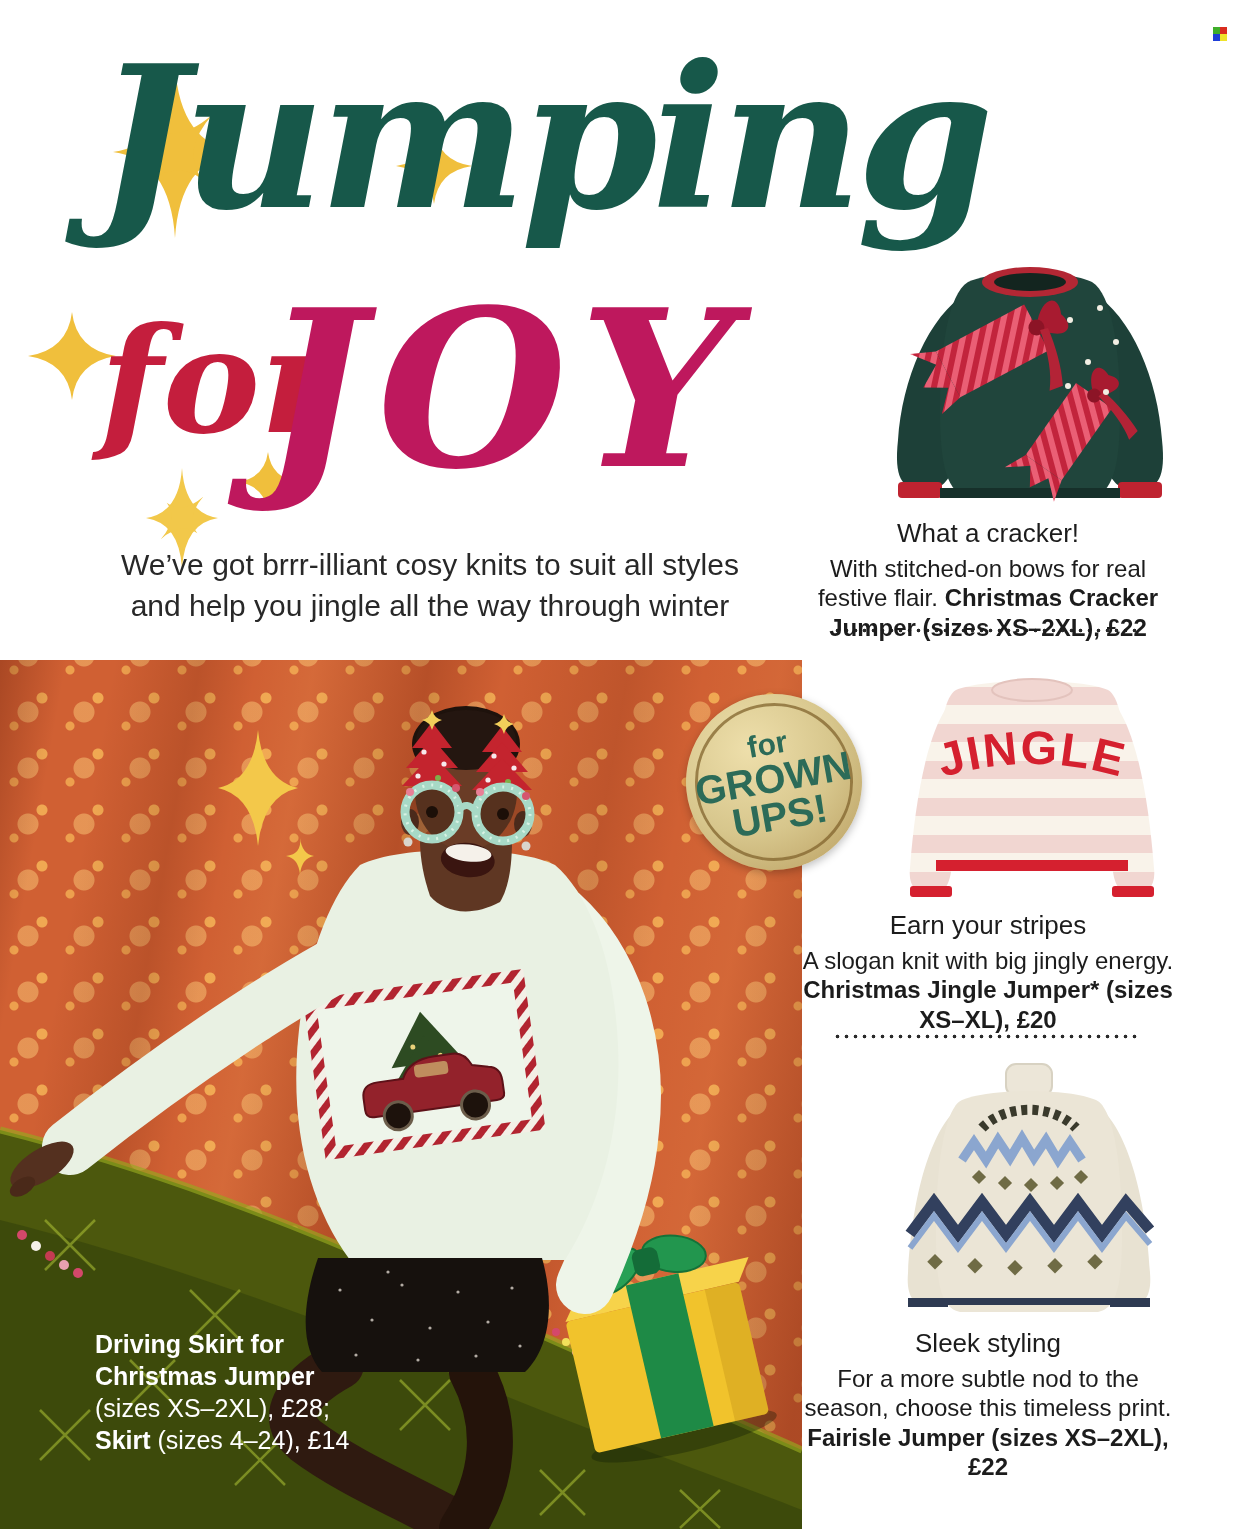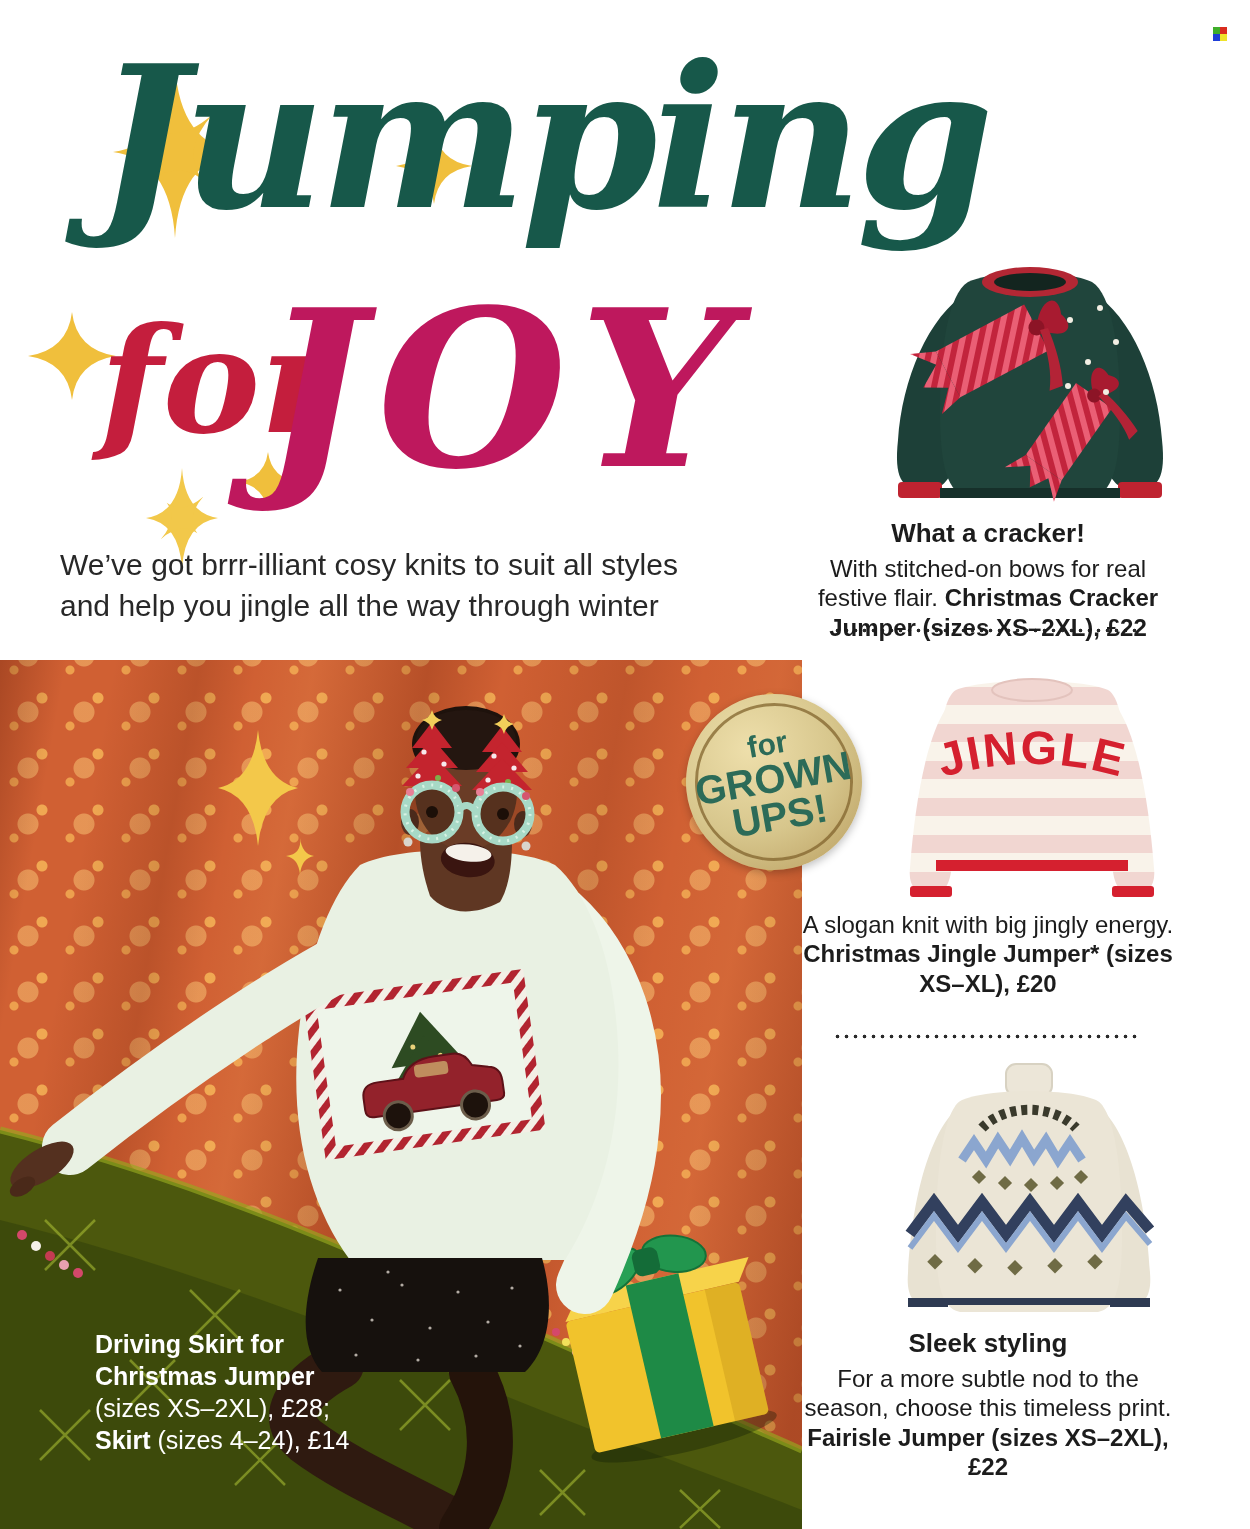--- a/index.html
+++ b/index.html
@@ -7,29 +7,29 @@
        font-family:"Liberation Sans",sans-serif;}
   .abs{position:absolute;}
 
   
   .t-jumping{left:96px;top:40px;font-family:"DejaVu Serif",serif;font-style:italic;font-weight:700;
              font-size:196px;line-height:1;color:#17584a;letter-spacing:-6px;z-index:5;}
   .t-for{left:100px;top:308px;font-family:"DejaVu Serif",serif;font-style:italic;font-weight:700;
          font-size:146px;line-height:1;color:#c41e3d;z-index:5;}
   .t-joy{left:262px;top:280px;font-family:"DejaVu Serif",serif;font-style:italic;font-weight:700;
          font-size:218px;line-height:1;color:#be185d;letter-spacing:12px;z-index:5;}
-  .subtitle{left:60px;top:545px;width:740px;text-align:left;font-size:30px;line-height:1.35;
+  .subtitle{left:60px;top:545px;width:740px;text-align:center;font-size:30px;line-height:1.35;
             color:#282828;z-index:5;}
 
   .star{z-index:4;}
 
   
   .pfig{z-index:1;}
   .ptext{width:374px;left:801px;text-align:center;color:#1c1c1c;z-index:2;}
-  .ptext h3{font-size:26px;margin:0 0 5px;font-weight:700;}
+  .ptext h3{font-size:26px;margin:0 0 5px;font-weight:400;}
   .ptext p{font-size:24px;line-height:1.22;margin:0;}
   .b{font-weight:700;}
   .dotline{height:5px;width:304px;left:833px;
      background-image:radial-gradient(circle,#2a2a2a 1.7px,rgba(0,0,0,0) 2.1px);
      background-size:9px 5px;background-position:0 50%;background-repeat:repeat-x;}
 
   
   .photo{left:0;top:660px;width:802px;height:869px;overflow:hidden;z-index:1;
     background-color:#d06033;
     background-image:
@@ -161,20 +161,21 @@
   <rect x="28" y="236" width="42" height="11" rx="3" fill="#d5202f"></rect>
   <rect x="230" y="236" width="42" height="11" rx="3" fill="#d5202f"></rect>
   <path d="M74,40 C100,28 200,28 226,40 C240,47 246,100 246,150 C246,200 242,216 230,220 L70,220 C58,216 54,200 54,150 C54,100 60,47 74,40Z" fill="url(#pstripe)"></path>
   <rect x="54" y="210" width="192" height="11" fill="#d5202f"></rect>
   <ellipse cx="150" cy="40" rx="40" ry="11" fill="#f1d6d1" stroke="#e3c3bd" stroke-width="2"></ellipse>
   <text font-size="47" font-weight="bold" fill="#d5202f" letter-spacing="2" font-family="Liberation Sans, sans-serif">
     <textPath href="#jingleArc" startOffset="50%" text-anchor="middle">JINGLE</textPath>
   </text>
 </svg>
 <div class="abs ptext" style="top:910px">
+  <h3>Earn your stripes</h3>
   <p><span>A slogan knit with big jingly energy. </span><span class="b">Christmas Jingle Jumper* (sizes XS–XL), £20</span></p>
 </div>
 <div class="abs dotline" style="top:1034px"></div>
 
 <svg class="abs pfig" style="left:870px;top:1048px" width="318" height="278" viewBox="0 0 318 278">
   <rect x="136" y="16" width="46" height="32" rx="10" fill="#ece6d8" stroke="#d8d2c2" stroke-width="2"></rect>
   <path d="M92,56 C60,80 42,150 38,225 C36,248 44,258 58,258 C74,258 78,246 80,224 C84,160 86,110 100,70Z" fill="#e8e2d2"></path>
   <path d="M226,56 C258,80 276,150 280,225 C282,248 274,258 260,258 C244,258 240,246 238,224 C234,160 232,110 218,70Z" fill="#e8e2d2"></path>
   <rect x="38" y="250" width="40" height="9" fill="#2e3a52"></rect>
   <rect x="240" y="250" width="40" height="9" fill="#2e3a52"></rect>

